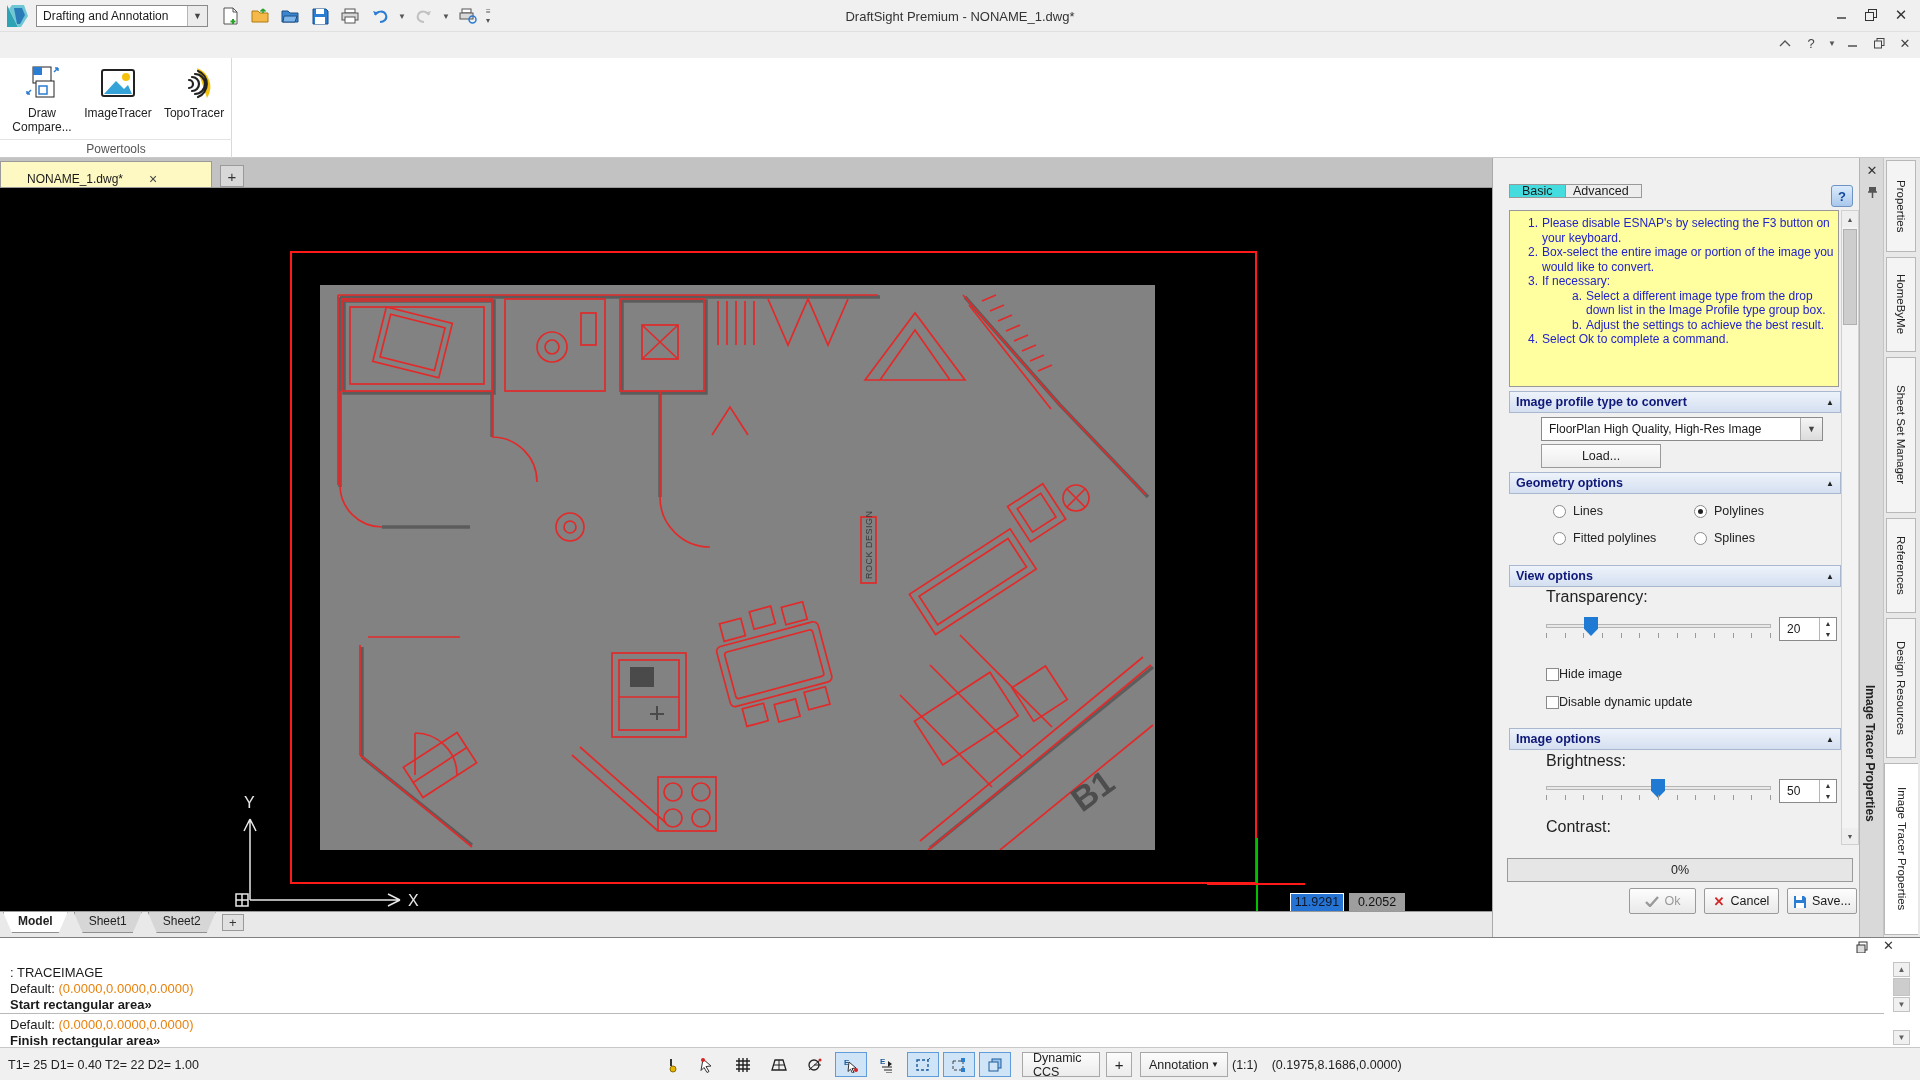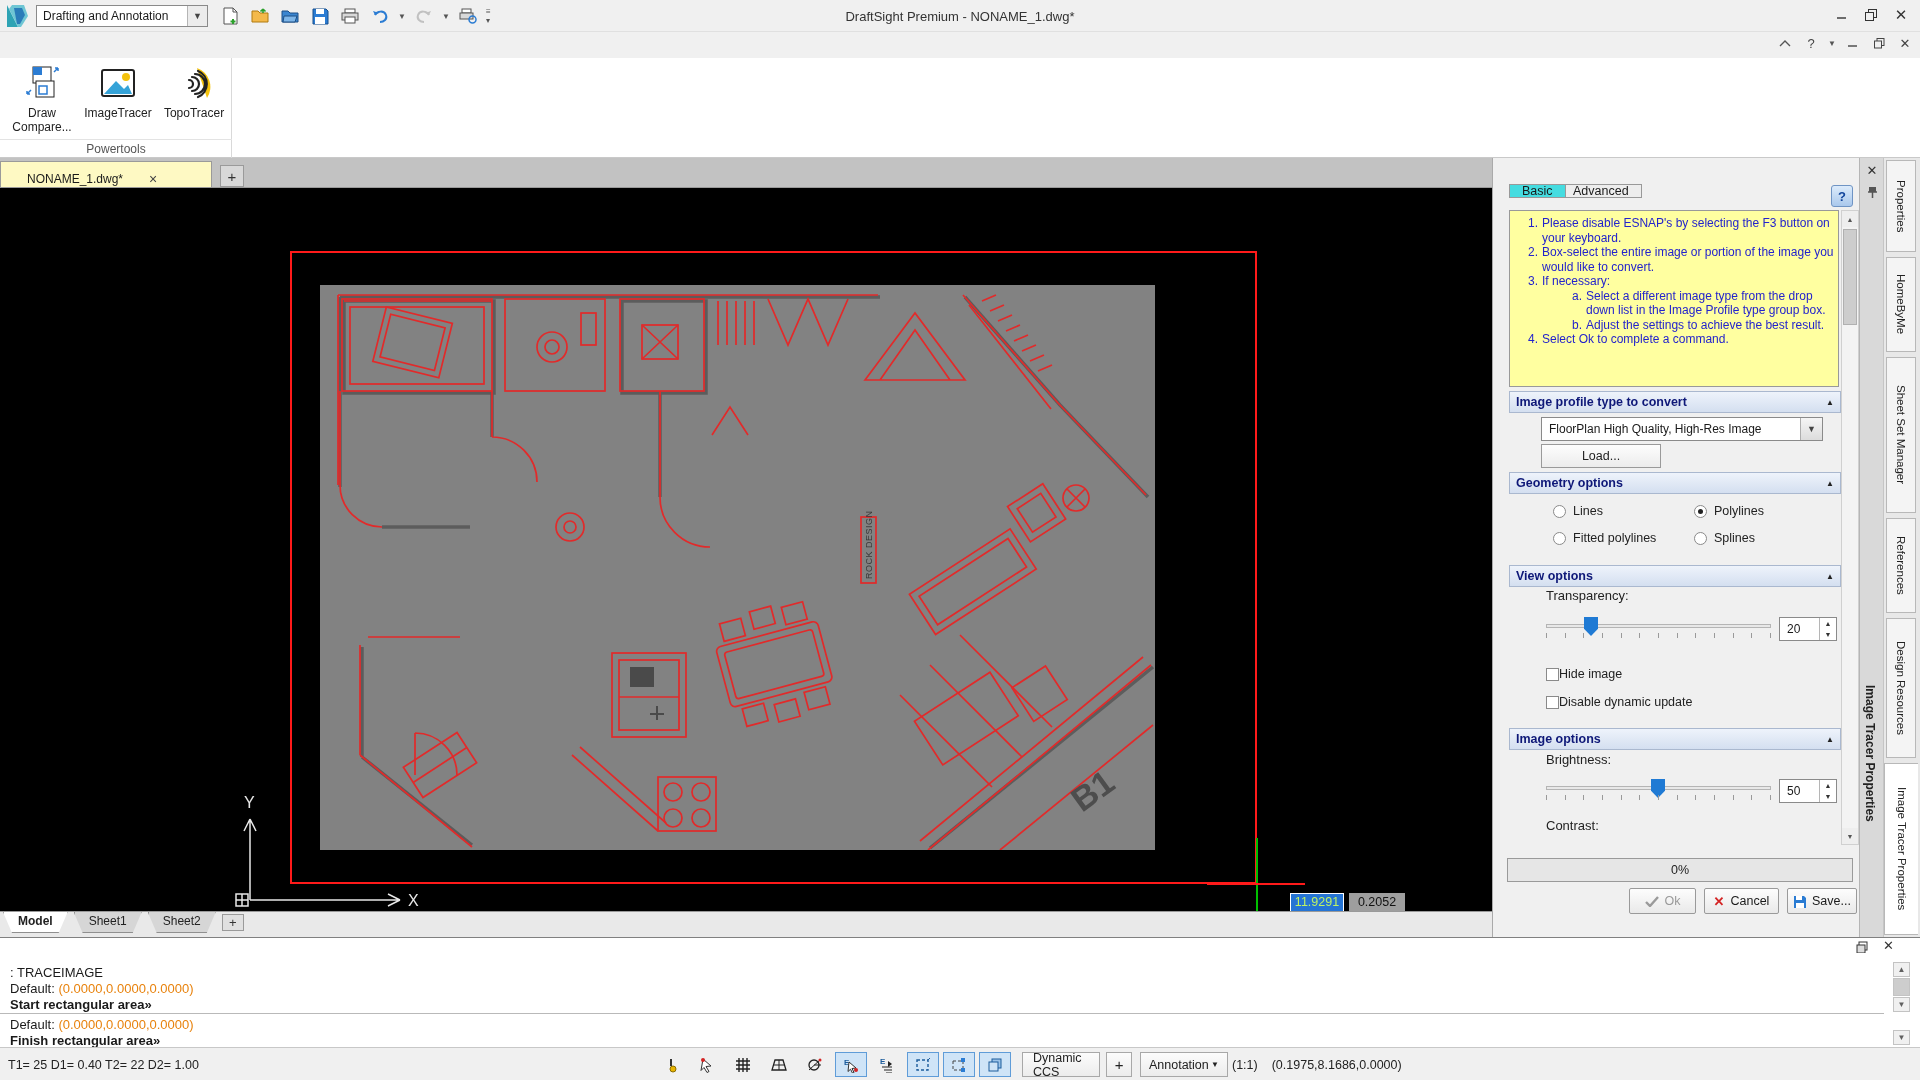--- a/index.html
+++ b/index.html
@@ -35,21 +35,21 @@
 #docrow{left:0;top:158px;width:1492px;height:30px;background:#c2c2c2;border-bottom:1px solid #9a9a9a;display:flex;align-items:flex-end}
 .doctab{height:26px;background:#fef9c3;border:1px solid #9a9a9a;border-bottom:none;display:flex;align-items:center;padding:8px 10px 0 26px;min-width:212px}
 .doctab .x{margin-left:26px;color:#444;font-size:14px}
 .addtab{width:24px;height:22px;margin-left:8px;background:#d8d8d8;border:1px solid #9a9a9a;display:flex;align-items:center;justify-content:center;font-size:15px;color:#333}
 
 #canvas{left:0;top:188px;width:1492px;height:723px;background:#000;overflow:hidden}
 #selrect{position:absolute;left:290px;top:63px;width:967px;height:633px;border:2px solid #ff1a1a}
 #floorplan{position:absolute;left:320px;top:97px;width:835px;height:565px}
 #greenline{position:absolute;left:1256px;top:650px;width:2px;height:73px;background:#00c000}
 #redarm{position:absolute;left:1207px;top:695px;width:98px;height:2px;background:#ff1a1a}
-#coord1{position:absolute;left:1290px;top:705px;width:54px;height:19px;background:#2574d4;border:1px solid #fff;color:#bef264;text-align:center;font-size:12.5px;line-height:17px}
+#coord1{position:absolute;left:1290px;top:705px;width:54px;height:19px;background:#2574d4;border:1px solid #fff;color:#0f172a;text-align:center;font-size:12.5px;line-height:17px}
 #coord2{position:absolute;left:1349px;top:705px;width:56px;height:19px;background:#9e9e9e;color:#111;text-align:center;font-size:12.5px;line-height:18px}
 #ucs{position:absolute;left:225px;top:596px}
 
 #sheetrow{left:0;top:911px;width:1492px;height:26px;background:#e9e9e9;border-top:1px solid #9a9a9a;display:flex;align-items:flex-start;padding-left:3px}
 .stab{height:21px;margin-right:6px;padding:2px 14px;background:#d6d6d6;border:1px solid #8f8f8f;border-top:none;clip-path:polygon(0 0,100% 0,calc(100% - 9px) 100%,9px 100%);font-size:12px;color:#222}
 .stab.active{background:#fff;font-weight:bold}
 .saddtab{width:22px;height:17px;margin-top:2px;background:#e0e0e0;border:1px solid #9a9a9a;display:flex;align-items:center;justify-content:center;font-size:13px;color:#333}
 
 #cmdwin{left:0;top:937px;width:1920px;height:110px;background:#fff;border-top:1px solid #808080}
 #cmdtitle{position:absolute;left:0;top:0;width:1920px;height:22px;background:linear-gradient(#e4e4e4,#c6c6c6);border-bottom:1px solid #a8a8a8;display:flex;align-items:center;padding-left:12px;font-weight:bold;font-size:12.5px;color:#111}
@@ -81,21 +81,21 @@
 .sect .car{margin-left:auto;font-size:8px;color:#222}
 .combo{position:absolute;left:48px;width:282px;height:24px;background:#fff;border:1px solid #8a8a8a;display:flex;align-items:center}
 .combo .txt{flex:1;padding-left:7px}
 .combo .dd{width:22px;height:100%;background:linear-gradient(#f5f5f5,#dcdcdc);border-left:1px solid #adadad;display:flex;align-items:center;justify-content:center;font-size:9px;color:#444}
 .pbtn{position:absolute;height:24px;background:linear-gradient(#fdfdfd,#ececec);border:1px solid #9a9a9a;display:flex;align-items:center;justify-content:center;font-size:12.5px;color:#222}
 .radio{position:absolute;display:flex;align-items:center;gap:7px;font-size:12.5px;color:#222}
 .rdot{width:13px;height:13px;border:1px solid #8a8a8a;border-radius:50%;background:#fff;position:relative}
 .rdot.sel:after{content:"";position:absolute;left:3px;top:3px;width:5px;height:5px;border-radius:50%;background:#222}
 .check{position:absolute;display:flex;align-items:center;gap:0;font-size:12.5px;color:#222}
 .cbox{width:13px;height:13px;border:1px solid #8a8a8a;background:#fff}
-.plabel{position:absolute;font-size:13px;color:#222}
+.plabel{position:absolute;font-size:16px;color:#222}
 .slider{position:absolute;width:225px;height:26px}
 .slider .track{position:absolute;left:0;top:8px;width:225px;height:4px;background:#e8e8e8;border:1px solid #b5b5b5}
 .slider .ticks{position:absolute;left:0;top:17px;width:225px;display:flex;justify-content:space-between}
 .slider .ticks i{width:1px;height:5px;background:#9a9a9a}
 .handle{position:absolute;top:1px;width:14px;height:19px;background:#1f7ad4;clip-path:polygon(0 0,100% 0,100% 62%,50% 100%,0 62%)}
 .spin{position:absolute;width:58px;height:24px;background:#fff;border:1px solid #8a8a8a;display:flex}
 .spin .val{flex:1;display:flex;align-items:center;padding-left:7px}
 .spin .arr{width:17px;border-left:1px solid #b5b5b5;display:flex;flex-direction:column}
 .spin .arr span{flex:1;display:flex;align-items:center;justify-content:center;font-size:7px;color:#333}
 #progress{position:absolute;left:14px;top:700px;width:346px;height:24px;background:#e6e6e6;border:1px solid #9a9a9a;display:flex;align-items:center;justify-content:center;font-size:12.5px;color:#222}

